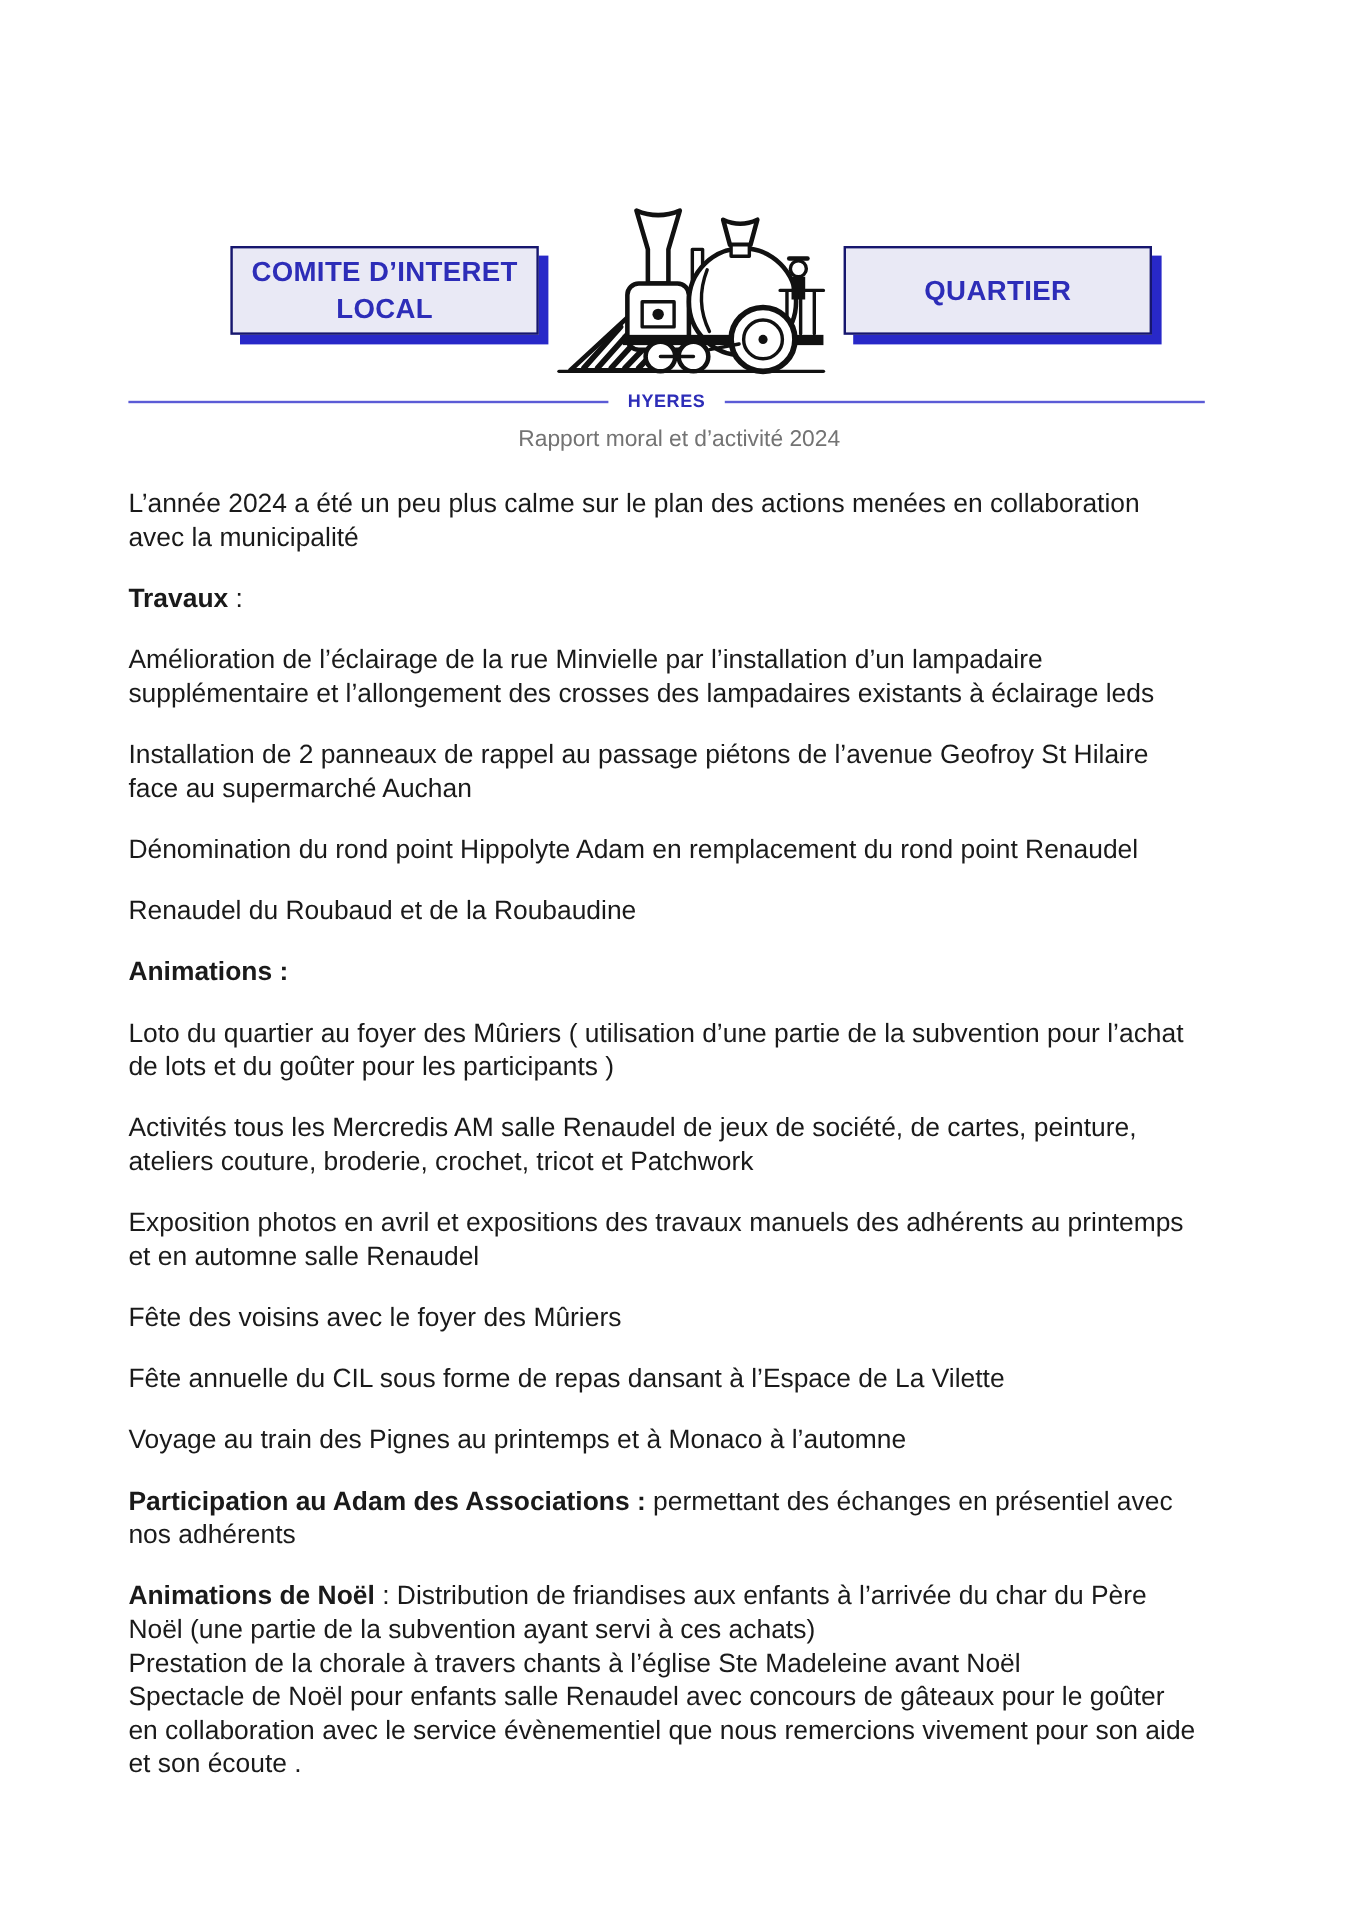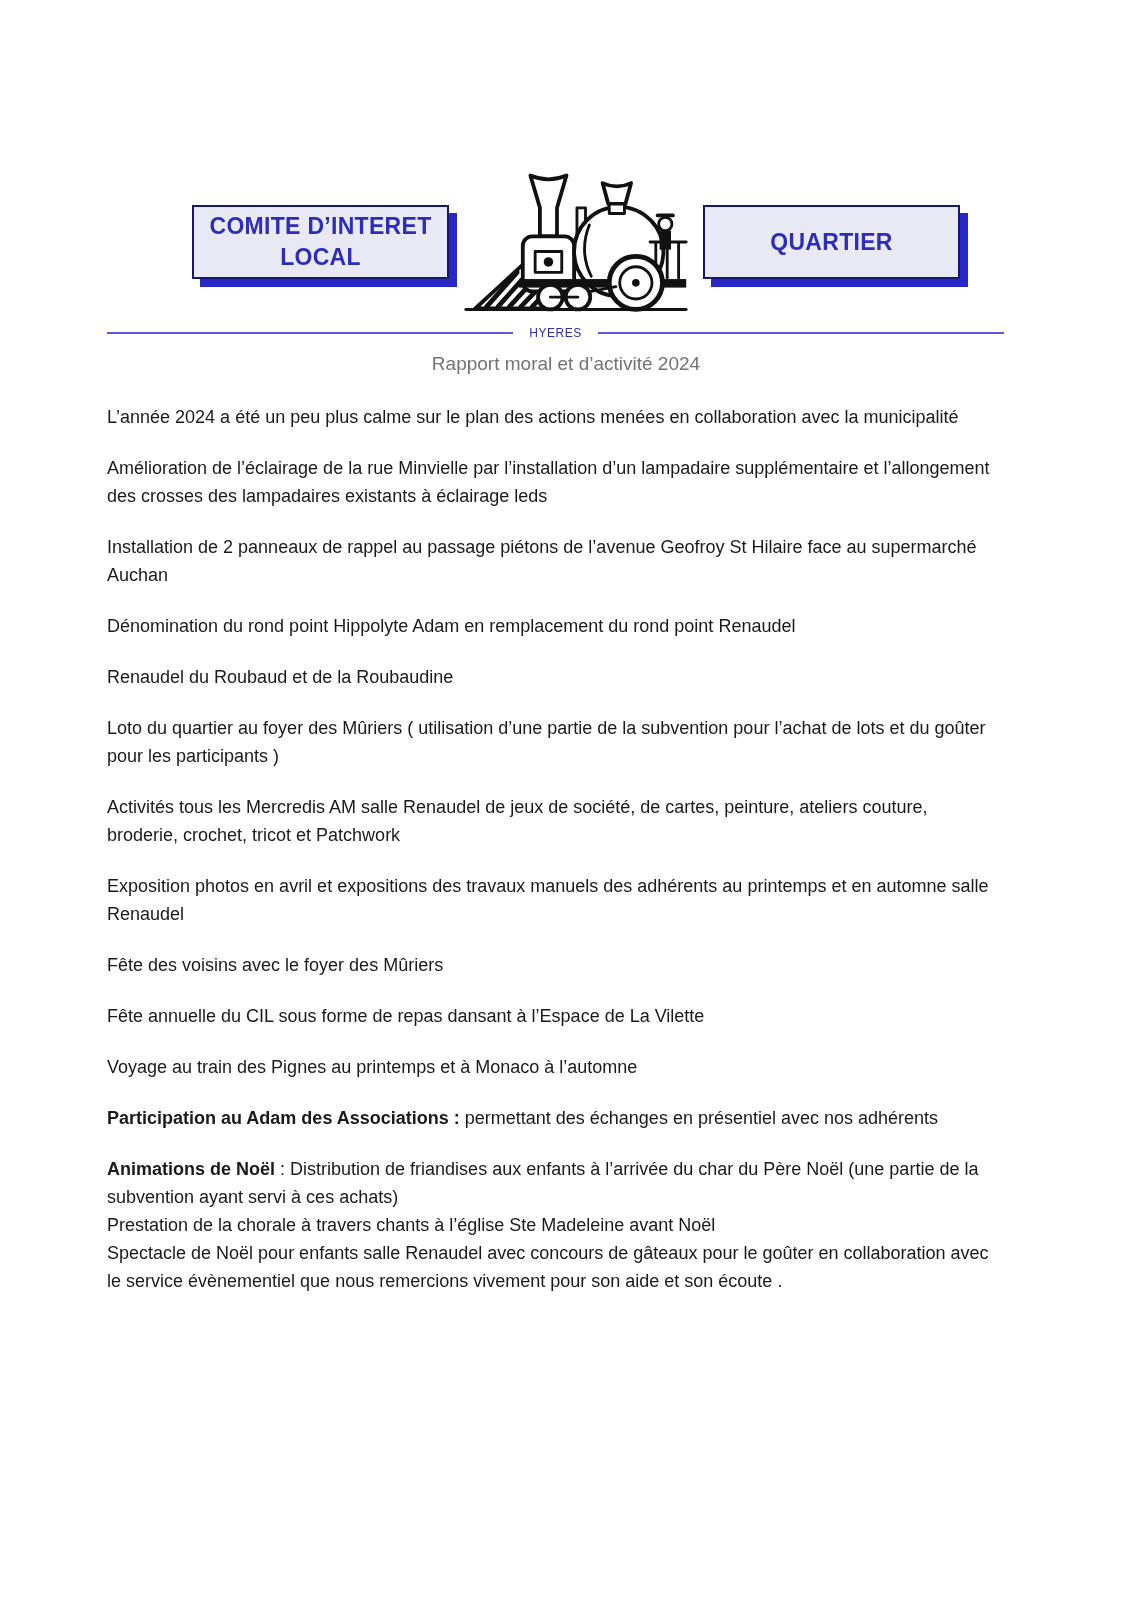--- a/index.html
+++ b/index.html
@@ -59,37 +59,37 @@
     margin: 10px 128px 0 107px;
     gap: 16px;
   }
   .divider .rule {
     flex: 1;
     height: 0;
     border-top: 2px solid var(--divider, #5b5bd6);
   }
   .divider .city {
     color: var(--accent-blue, #2d2db8);
-    font-weight: normal;
-    font-size: 12px;
+    font-weight: bold;
+    font-size: 15px;
     letter-spacing: 0.5px;
     white-space: nowrap;
   }
   
   .doc-title {
     text-align: center;
     font-size: 19px;
     color: #737373;
     margin-top: 13px;
   }
   
   .doc-body {
     margin: 28px 0 0 107px;
     width: 892px;
-    font-size: 18px;
+    font-size: 22px;
     line-height: 28px;
   }
   .doc-body p.para {
     margin: 0 0 23px 0;
   }
   .doc-body .bold {
     font-weight: bold;
   }
 </style>
 </head>
@@ -150,24 +150,26 @@
   <div class="divider">
     <span class="rule"></span>
     <span class="city">HYERES</span>
     <span class="rule"></span>
   </div>
 
   <div class="doc-title">Rapport moral et d’activité 2024</div>
 
   <div class="doc-body">
       <p class="para"><span>L’année 2024 a été un peu plus calme sur le plan des actions menées en collaboration avec la municipalité</span></p>
+      <p class="para"><span class="bold">Travaux</span><span> :</span></p>
       <p class="para"><span>Amélioration de l’éclairage de la rue Minvielle par l’installation d’un lampadaire supplémentaire et l’allongement des crosses des lampadaires existants à éclairage leds</span></p>
       <p class="para"><span>Installation de 2 panneaux de rappel au passage piétons de l’avenue Geofroy St Hilaire face au supermarché Auchan</span></p>
       <p class="para"><span>Dénomination du rond point Hippolyte Adam en remplacement du rond point Renaudel</span></p>
       <p class="para"><span>Renaudel du Roubaud et de la Roubaudine</span></p>
+      <p class="para"><span class="bold">Animations :</span></p>
       <p class="para"><span>Loto du quartier au foyer des Mûriers ( utilisation d’une partie de la subvention pour l’achat de lots et du goûter pour les participants )</span></p>
       <p class="para"><span>Activités tous les Mercredis AM salle Renaudel de jeux de société, de cartes, peinture, ateliers couture, broderie, crochet, tricot et Patchwork</span></p>
       <p class="para"><span>Exposition photos en avril et expositions des travaux manuels des adhérents au printemps et en automne salle Renaudel</span></p>
       <p class="para"><span>Fête des voisins avec le foyer des Mûriers</span></p>
       <p class="para"><span>Fête annuelle du CIL sous forme de repas dansant à l’Espace de La Vilette</span></p>
       <p class="para"><span>Voyage au train des Pignes au printemps et à Monaco à l’automne</span></p>
       <p class="para"><span class="bold">Participation au Adam des Associations :</span><span> permettant des échanges en présentiel avec nos adhérents</span></p>
       <p class="para"><span class="bold">Animations de Noël</span><span> : Distribution de friandises aux enfants à l’arrivée du char du Père Noël (une partie de la subvention ayant servi à ces achats)</span><br><span>Prestation de la chorale à travers chants à l’église Ste Madeleine avant Noël</span><br><span>Spectacle de Noël pour enfants salle Renaudel avec concours de gâteaux pour le goûter en collaboration avec le service évènementiel que nous remercions vivement pour son aide et son écoute .</span></p>
     </div>
 

